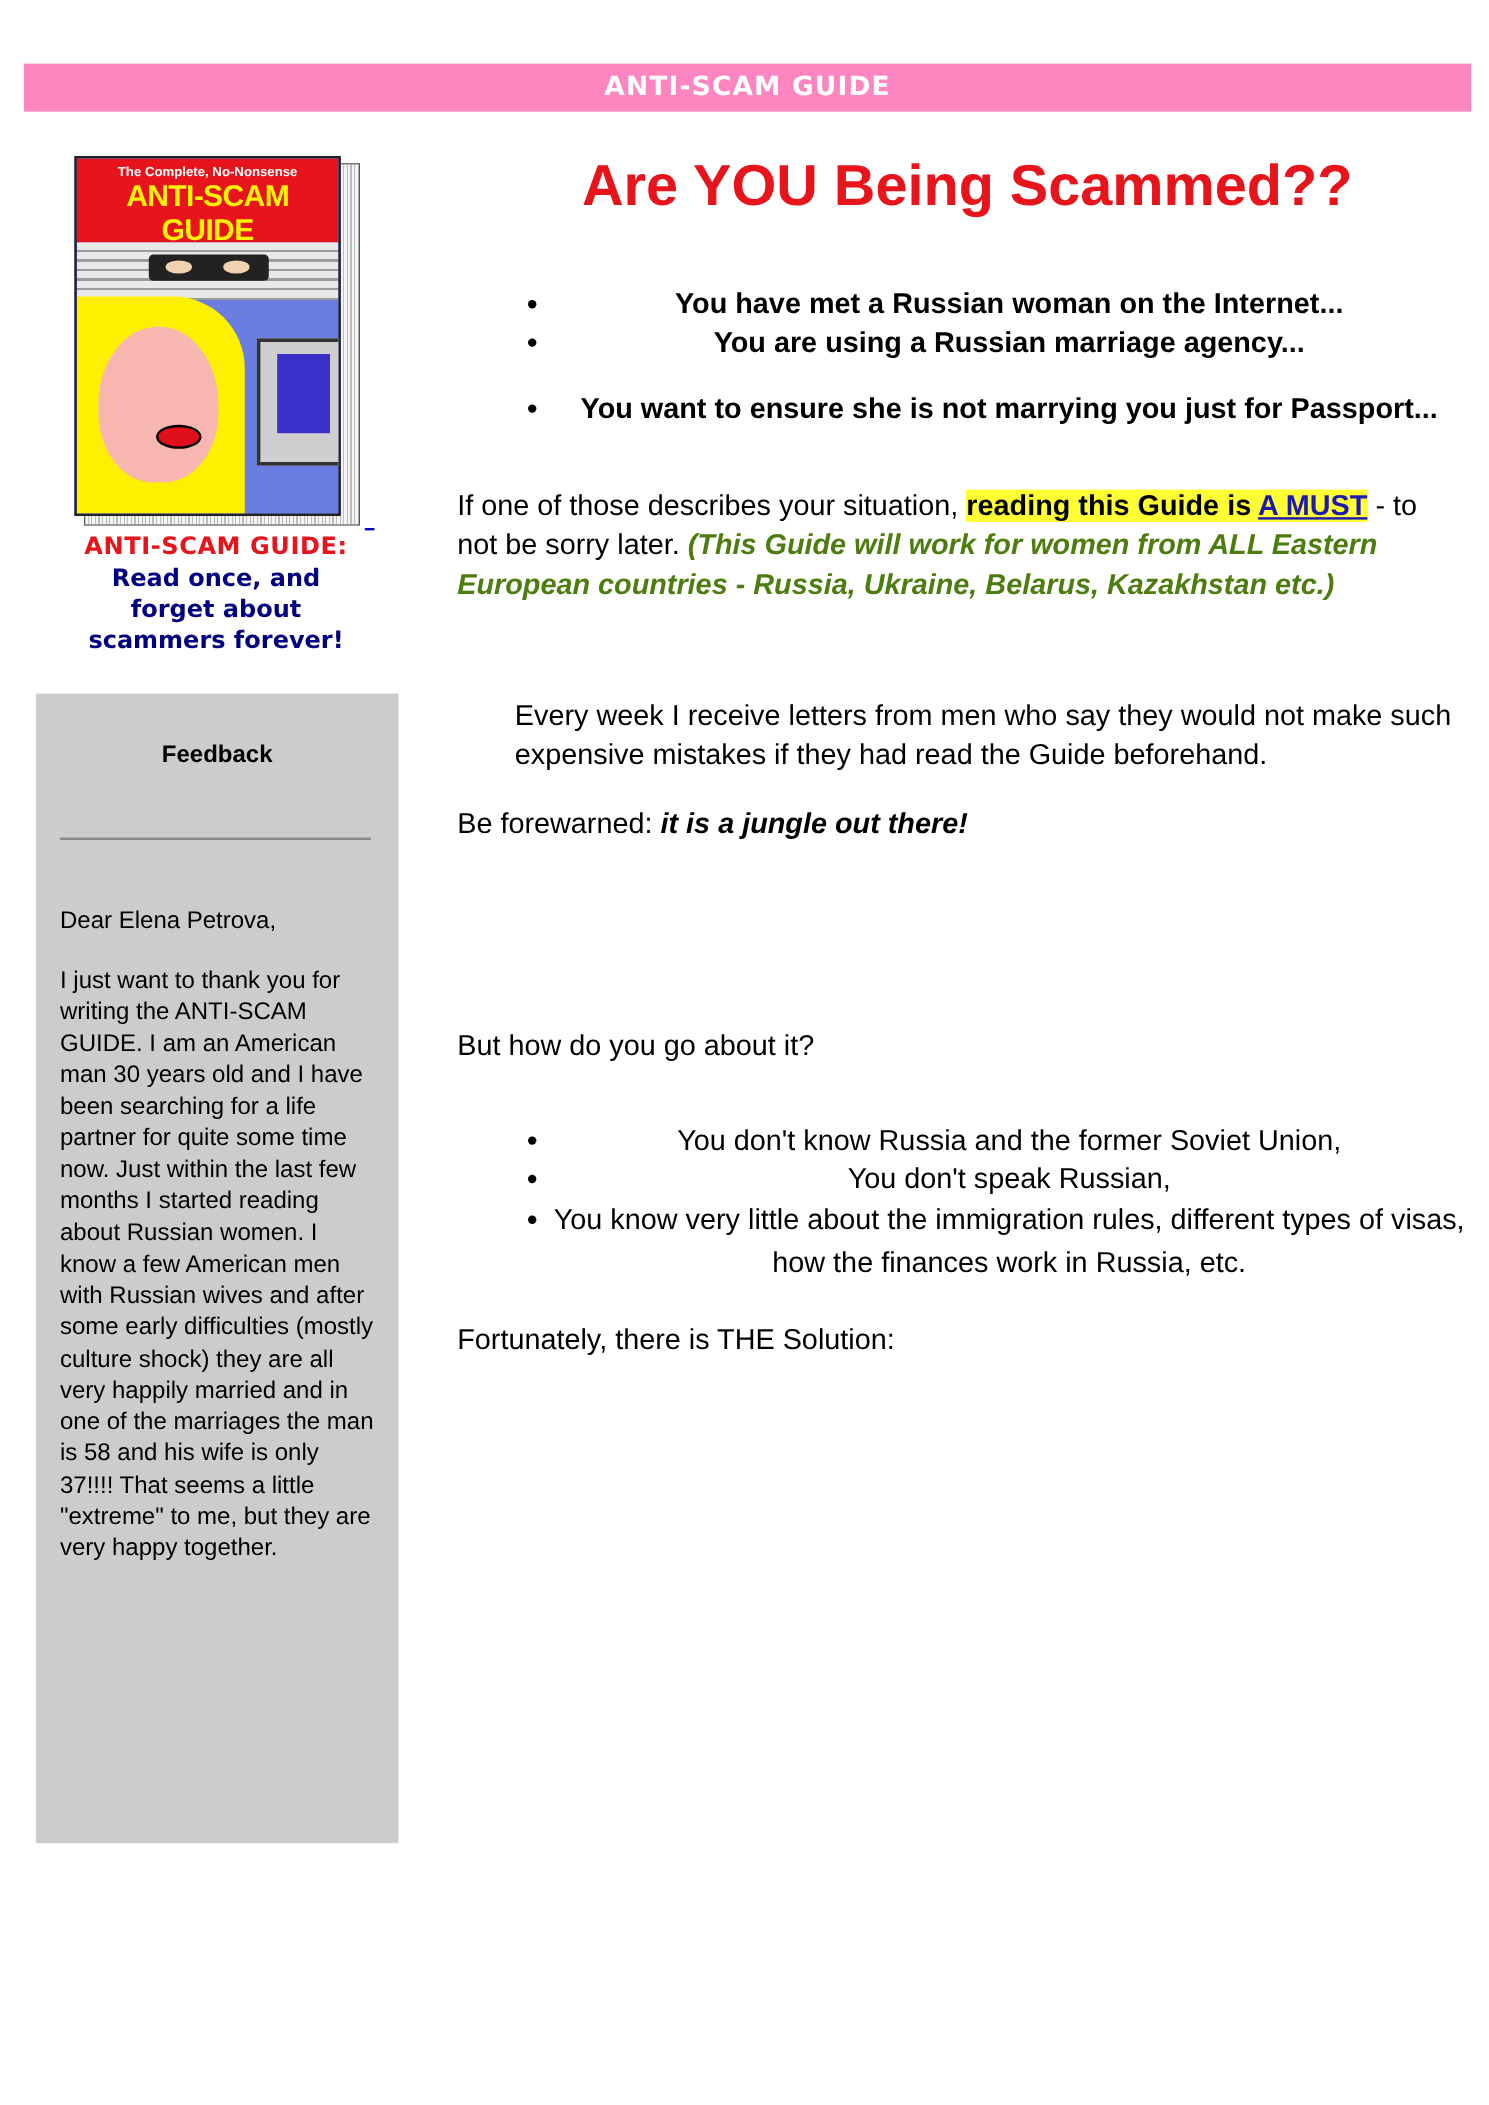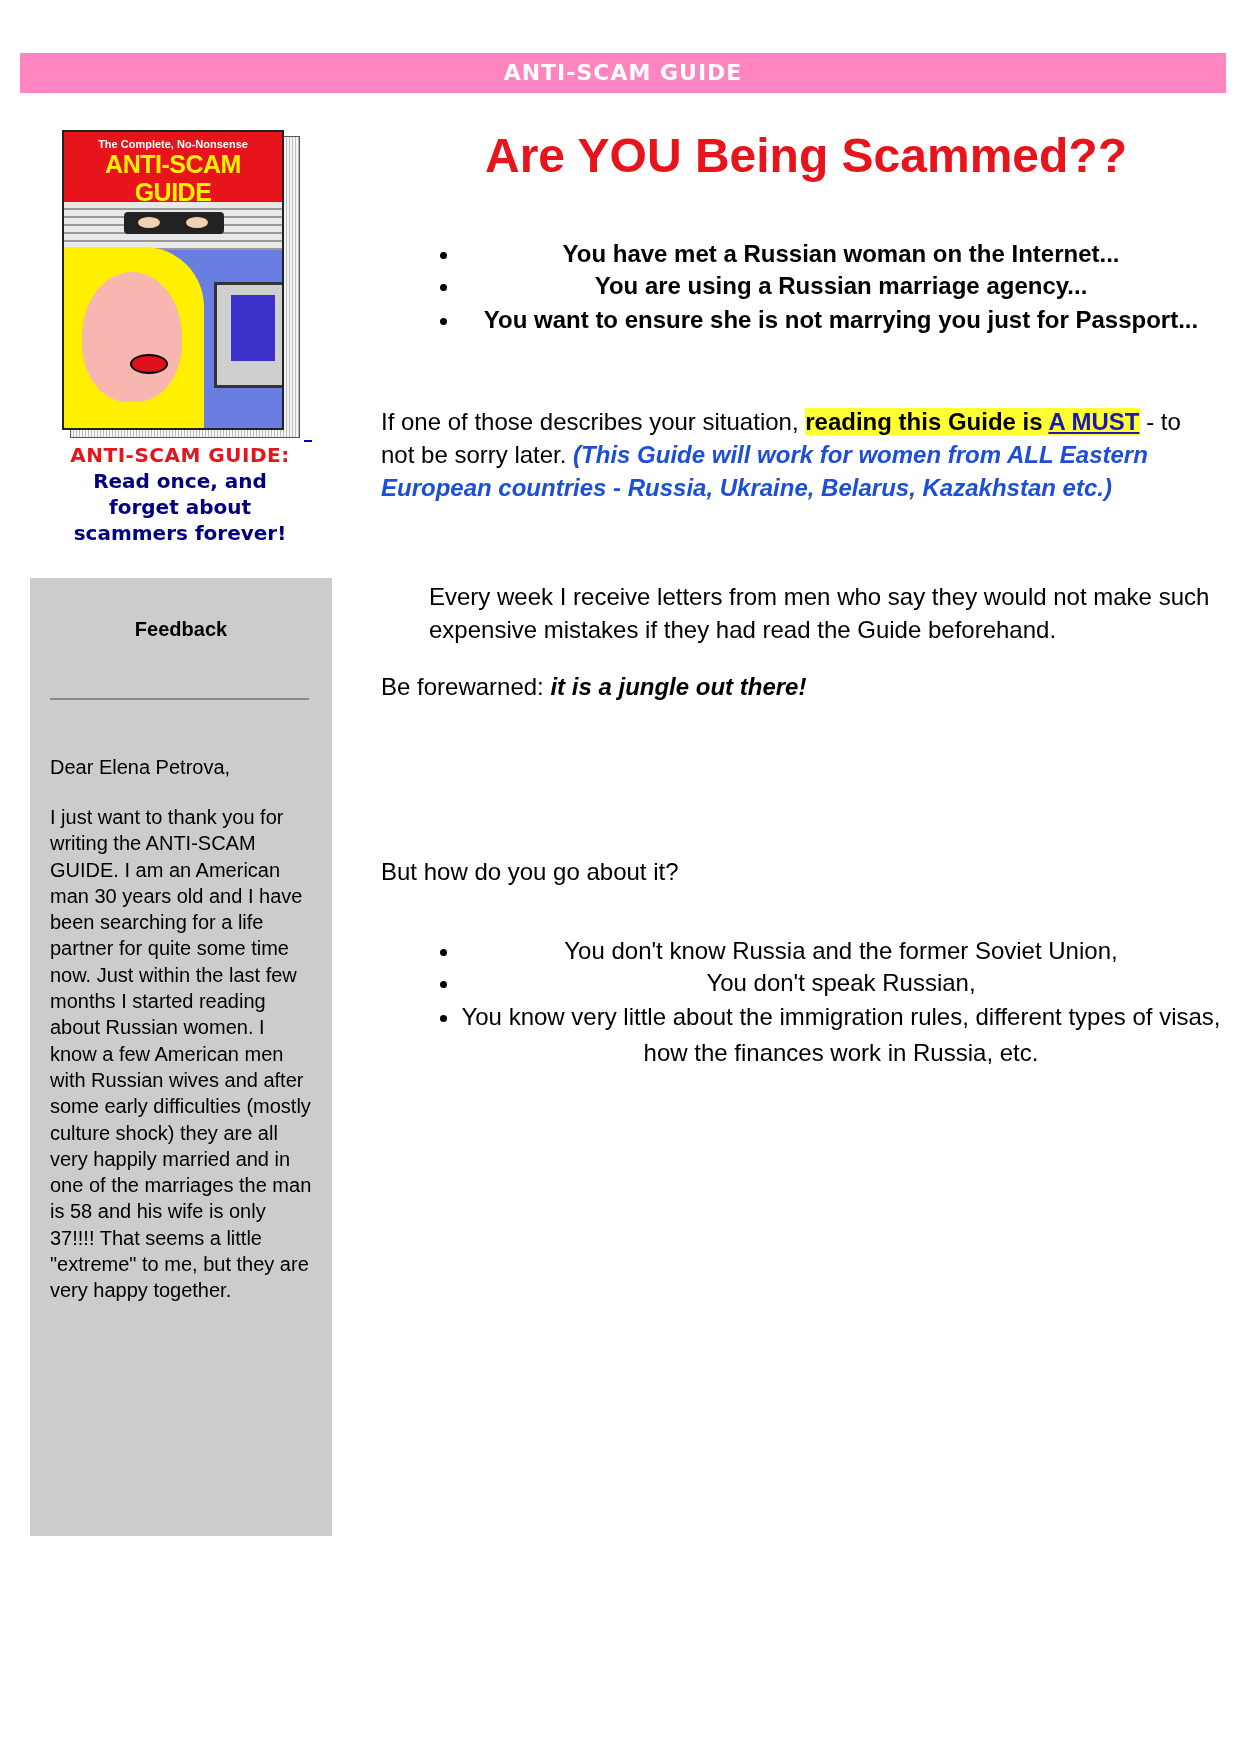--- a/index.html
+++ b/index.html
@@ -99,25 +99,25 @@
     position: absolute; left: 381px; top: 120px; width: 810px;
     font-family: "Liberation Sans", sans-serif; color: #000;
   }
   .main h1 {
     margin: 0; text-align: center; color: #e8141b; font-size: 48px; font-weight: bold;
     padding-left: 40px; line-height: 72px;
   }
   .main ul { margin: 0; padding-left: 80px; font-size: 24px; }
   .main li { line-height: 32px; text-align: center; }
   .list-bold { position: absolute; top: 118px; left: 0; width: 760px; font-weight: bold; }
-  .list-bold li:last-child { line-height: 36px; }
+  .list-bold li:last-child { line-height: 36px; margin-top: 21px; }
   .p { position: absolute; left: 0; width: 810px; font-size: 24px; line-height: 33px; margin: 0; }
   .hl { background: #ffff33; font-weight: bold; }
   .hl a { color: #1a1ab0; text-decoration: underline; }
-  .red-it { color: #1d4ed8; font-weight: bold; font-style: italic; }
+  .red-it { color: #4d7c0f; font-weight: bold; font-style: italic; }
   .red { color: #e8141b; }
   .list-plain { position: absolute; top: 815px; left: 0; width: 760px; }
   .list-plain li:last-child { line-height: 36px; }
 </style>
 </head>
 <body>
 
 <div class="banner">ANTI-SCAM GUIDE</div>
 
 <div class="book">
@@ -173,13 +173,14 @@
 
 
   <p class="p" style="top:735px;">But how do you go about it?</p>
 
   <ul class="list-plain">
     <li>You don't know Russia and the former Soviet Union,</li>
     <li>You don't speak Russian,</li>
     <li>You know very little about the immigration rules, different types of visas, how the finances work in Russia, etc.</li>
   </ul>
 
+  <p class="p" style="top:980px;">Fortunately, there is THE Solution:</p>
 </div>
 
 </body></html>

